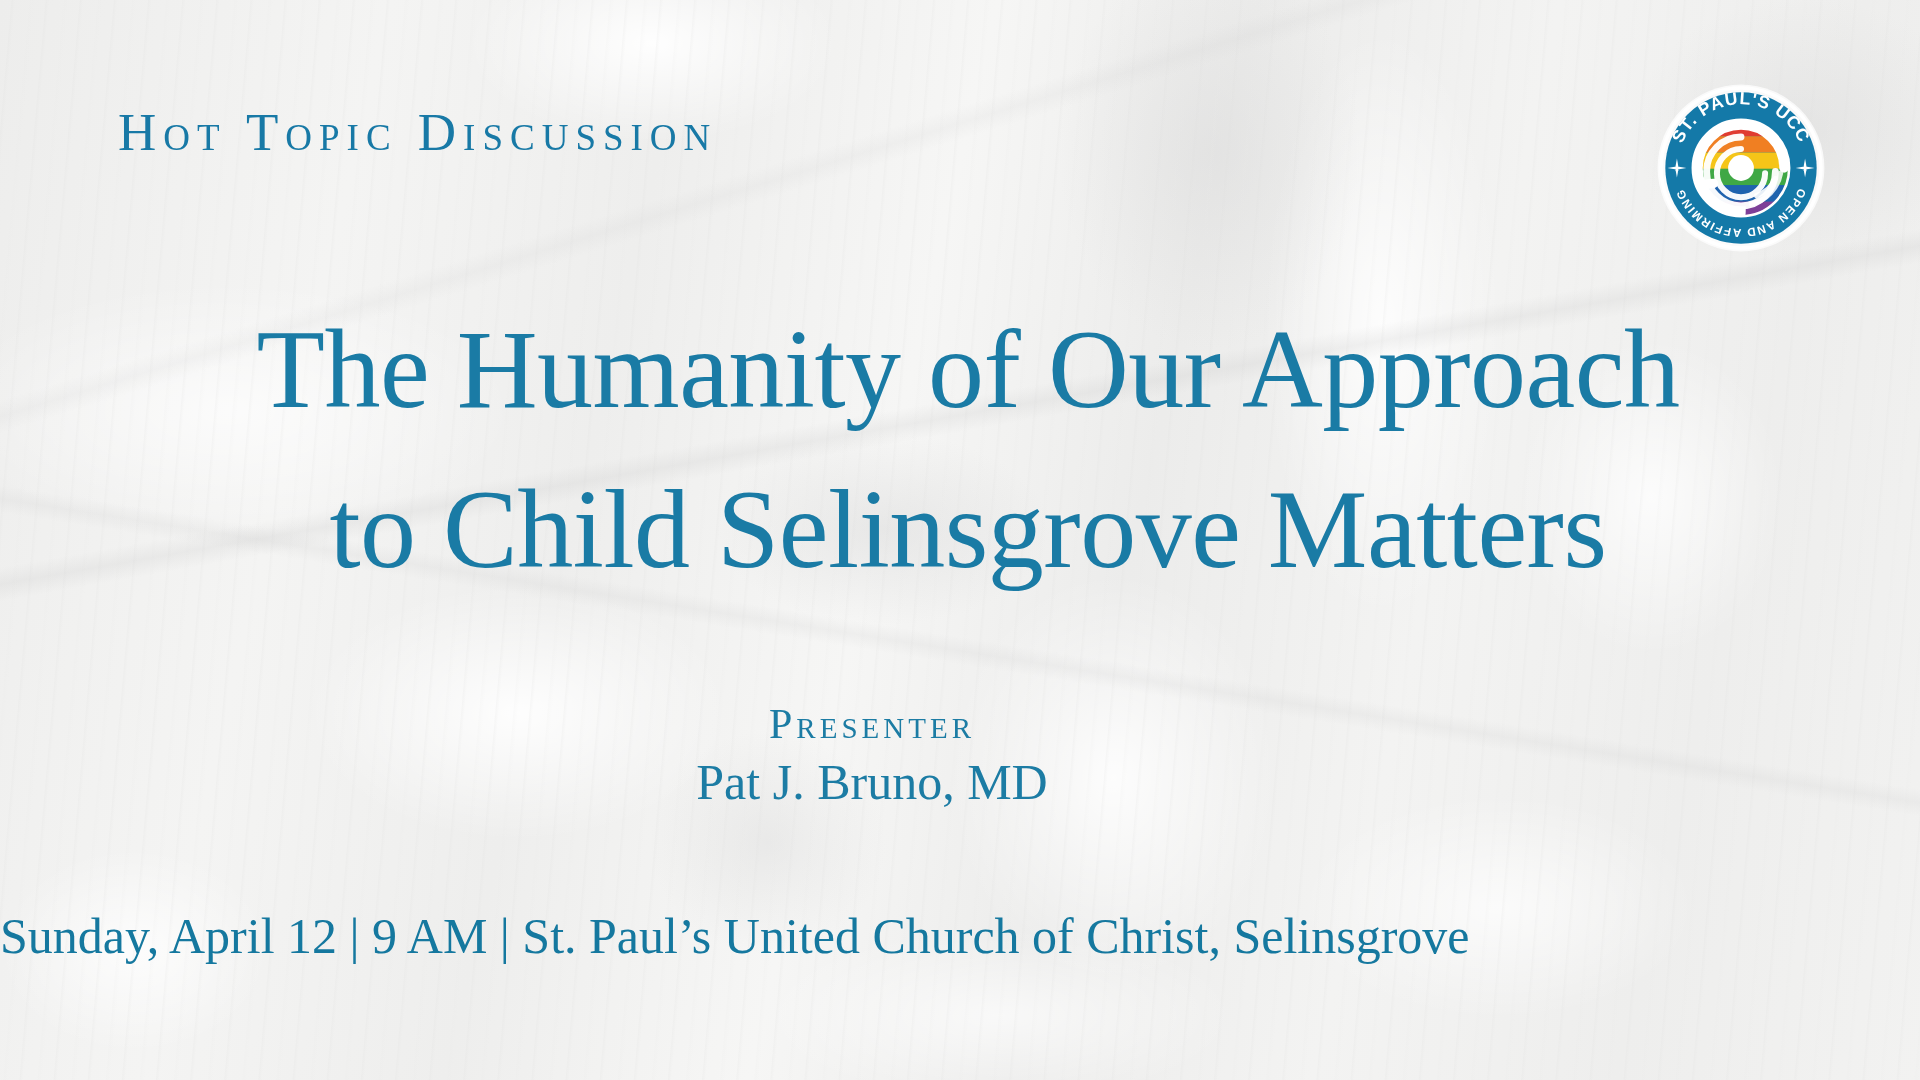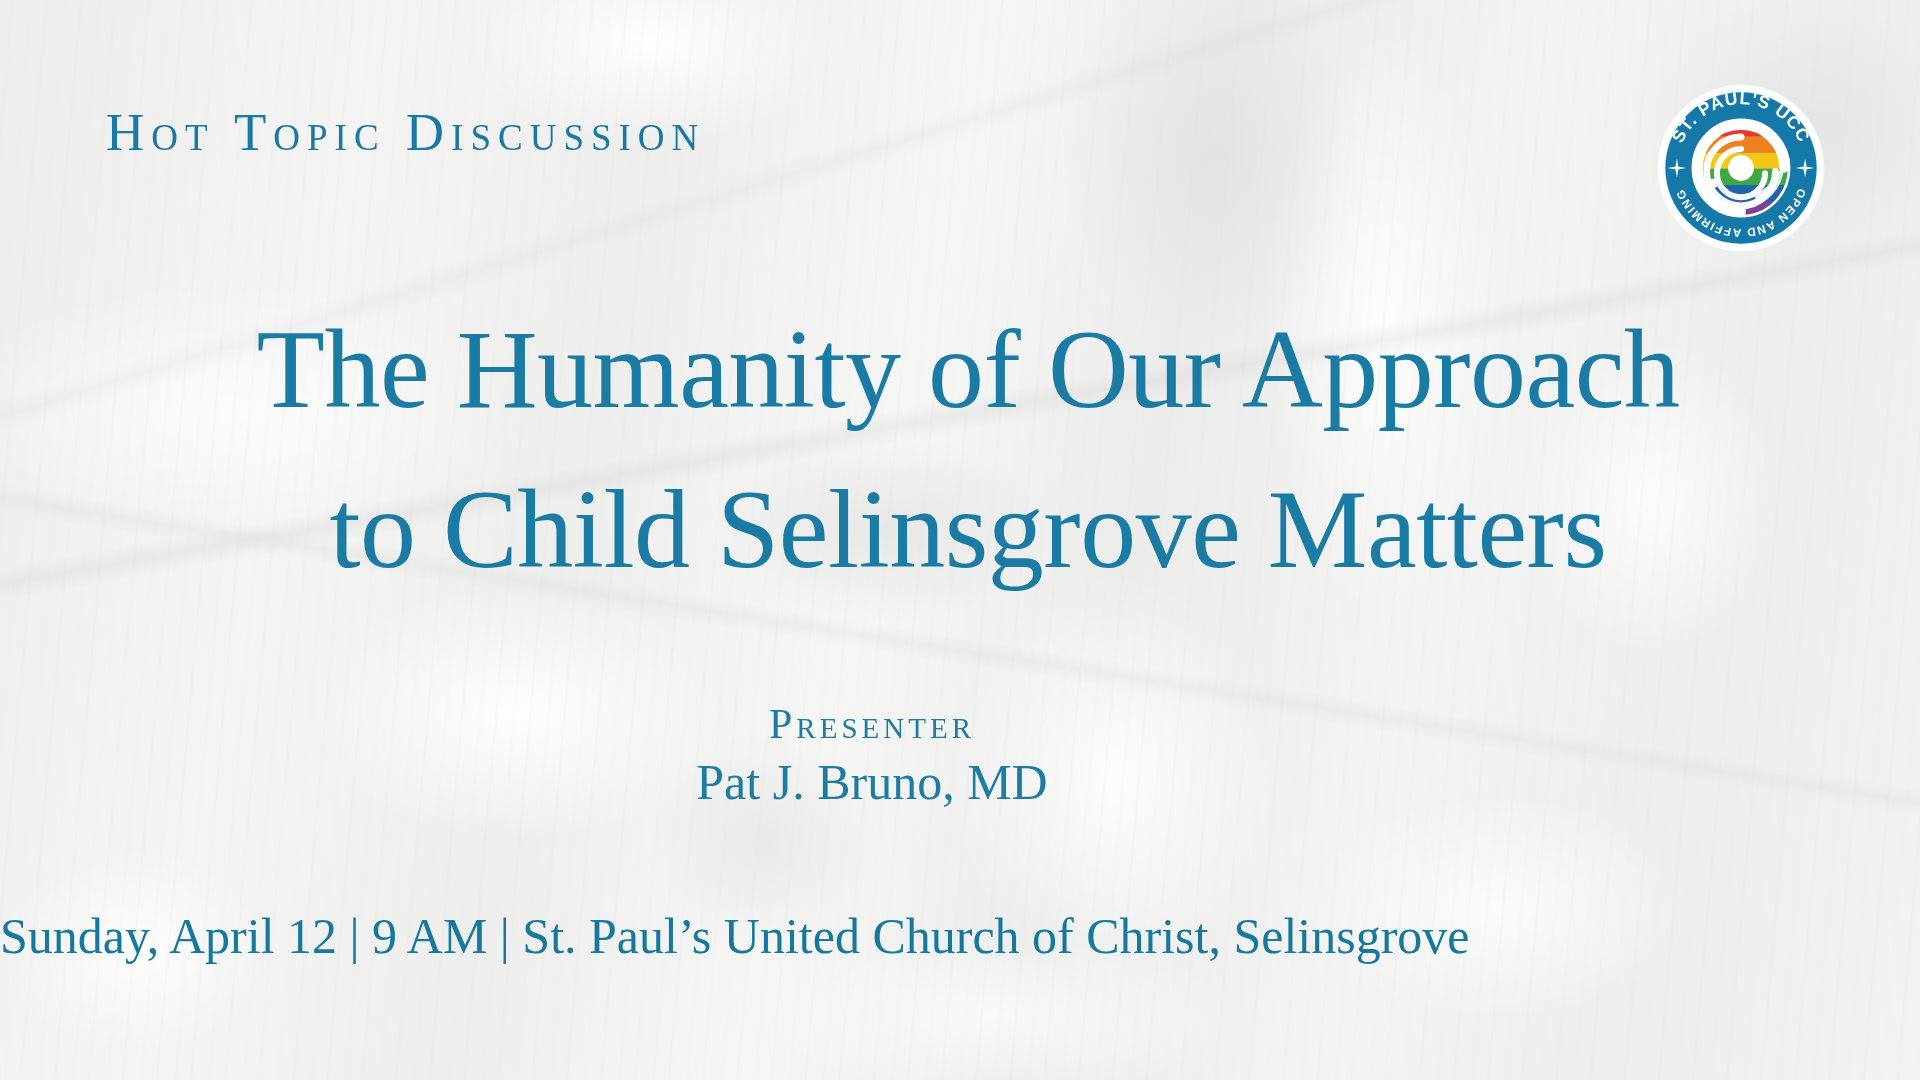--- a/index.html
+++ b/index.html
@@ -83,21 +83,21 @@
     left: 1655px;
     width: 172px;
     height: 172px;
   }
   .logo svg { display: block; width: 100%; height: 100%; }
 
   
   .eyebrow {
     position: absolute;
     top: 106px;
-    left: 106px;
+    left: 118px;
     font-size: 53px;
     font-variant: small-caps;
     letter-spacing: 7px;
     color: #1879a6;
     line-height: 1;
     white-space: nowrap;
   }
 
   .title {
     position: absolute;

